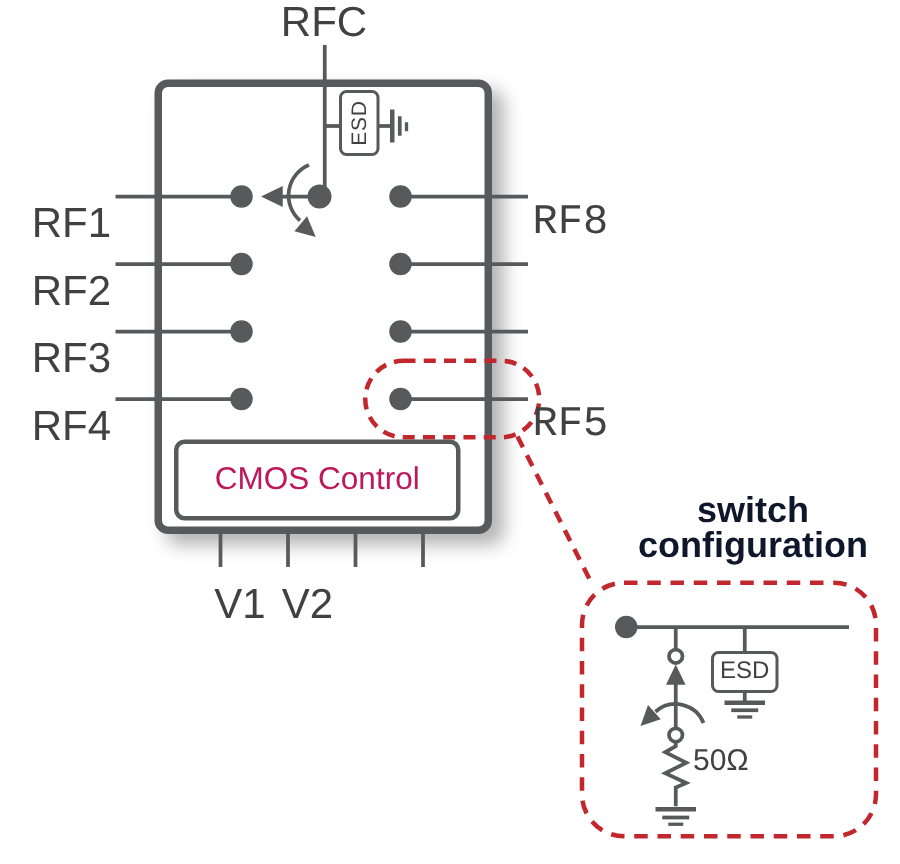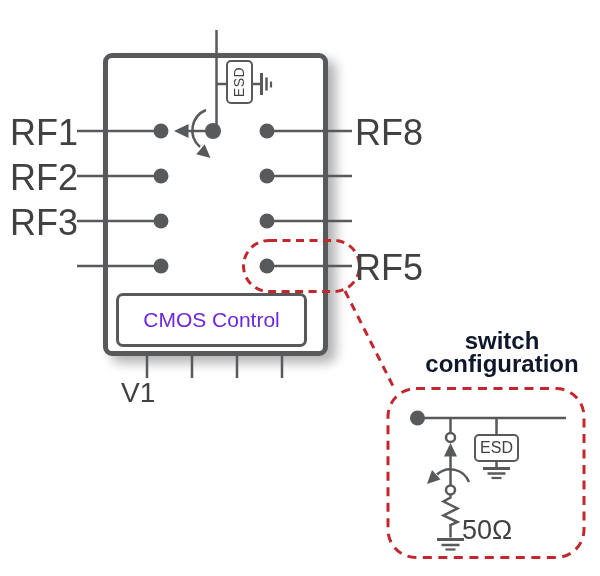--- a/index.html
+++ b/index.html
@@ -1,53 +1,53 @@
 <!DOCTYPE html>
 <html><head>
 <meta charset="utf-8">
 <style>
   html,body { margin:0; padding:0; background:#fff; }
   .canvas {
     position:relative; width:600px; height:576px; background:#fff;
     font-family:"Liberation Sans", sans-serif; overflow:hidden;
   }
   .lbl { position:absolute; color:#414042; white-space:nowrap; }
-  .port { font-size:36px; line-height:28px; }
+  .port { font-size:28px; line-height:28px;margin-top:16px; }
   .port-left  { left:10px; width:64px; text-align:right; }
-  .port-right { left:355px; width:80px; text-align:left; }
+  .port-right { left:355px; width:80px; text-align:left;font-family:Liberation Mono, monospace; }
   .rfc-lbl { left:176px; top:1px; width:80px; text-align:center; font-size:28px; line-height:28px; }
-  .vpin { top:379px; width:56px; text-align:left; font-size:28px; line-height:28px; }
+  .vpin { top:389px; width:56px; text-align:right; font-size:28px; line-height:28px; }
   .main-box {
     position:absolute; left:103px; top:53px; width:225px; height:303px;
     box-sizing:border-box; border:5px solid #58595B; border-radius:9px; background:#fff;
     box-shadow:8px 7px 12px rgba(0,0,0,0.30);
   }
   .cmos-box {
     position:absolute; left:116px; top:293px; width:191px; height:54px;
     box-sizing:border-box; border:3px solid #58595B; border-radius:7px; background:#fff;
     display:flex; flex-direction:row; justify-content:center; align-items:center;
-    font-size:21px; line-height:22px; color:#6d28d9; text-align:center;
+    font-size:21px; line-height:22px; color:#be185d; text-align:center;
   }
   .esd-top-box {
     position:absolute; left:226px; top:60px; width:27px; height:44px;
     box-sizing:border-box; border:2.5px solid #58595B; border-radius:5px; background:#fff;
     display:flex; justify-content:center; align-items:center;
   }
   .esd-top-box span { transform:rotate(-90deg); font-size:14px; color:#414042; letter-spacing:0.5px; }
   .esd-detail-box {
     position:absolute; left:474px; top:434px; width:45px; height:28px;
     box-sizing:border-box; border:2.5px solid #58595B; border-radius:5px; background:#fff;
     display:flex; justify-content:center; align-items:center;
     font-size:16px; color:#414042;
   }
   .switch-title {
     position:absolute; left:416px; top:329px; width:172px; text-align:center;
     color:#0f172a; font-weight:bold; font-size:24px; line-height:23px;
   }
-  .resistor-lbl { left:462px; top:518px; font-size:27px; line-height:24px; }
+  .resistor-lbl { left:462px; top:495px; font-size:20px; line-height:24px; }
   svg.linework { position:absolute; left:0; top:0; pointer-events:none; }
 </style>
 </head>
 <body>
 
 <div class="canvas">
 
   <div class="main-box"></div>
 
   <svg class="linework" width="600" height="576" viewBox="0 0 600 576">
@@ -147,37 +147,40 @@
       <rect x="243.5" y="240.5" width="116" height="51" rx="25.5" fill="none" stroke="#C1272D" stroke-width="3" stroke-dasharray="8 5.5"></rect>
     </g>
     <g>
       <line x1="345" y1="291" x2="394" y2="388" stroke="#C1272D" stroke-width="3" stroke-dasharray="8 6"></line>
     </g>
     <g>
       <rect x="388" y="388.5" width="196" height="169" rx="28" fill="none" stroke="#C1272D" stroke-width="3" stroke-dasharray="9 6.5"></rect>
     </g>
   </svg>
 
+  <div class="lbl rfc-lbl">RFC</div>
 
   <div class="lbl port port-left" style="top:119px">RF1</div>
   <div class="lbl port port-left" style="top:164px">RF2</div>
   <div class="lbl port port-left" style="top:209px">RF3</div>
+  <div class="lbl port port-left" style="top:254px">RF4</div>
 
   <div class="lbl port port-right" style="top:119px">RF8</div>
   <div class="lbl port port-right" style="top:254px">RF5</div>
 
   <div class="esd-top-box">
     <span>ESD</span>
   </div>
 
   <div class="cmos-box">
     <span>CMOS Control</span>
   </div>
 
   <div class="lbl vpin" style="left:121px">V1</div>
+  <div class="lbl vpin" style="left:166px">V2</div>
 
   <div class="switch-title">
     <div>switch</div>
     <div>configuration</div>
   </div>
 
   <div class="esd-detail-box">
     <span>ESD</span>
   </div>
 

